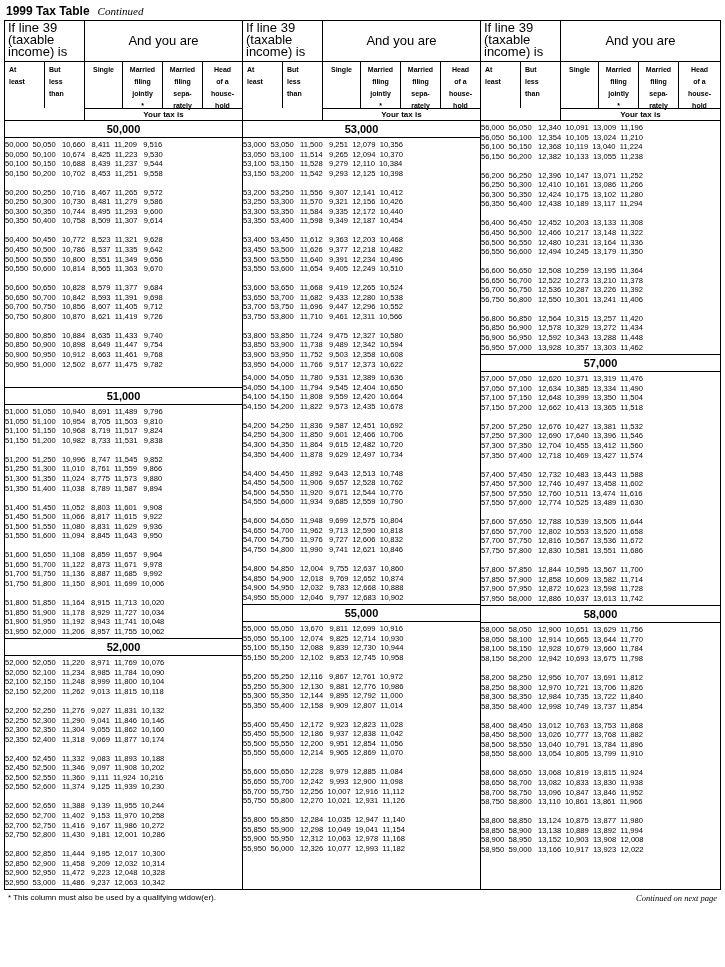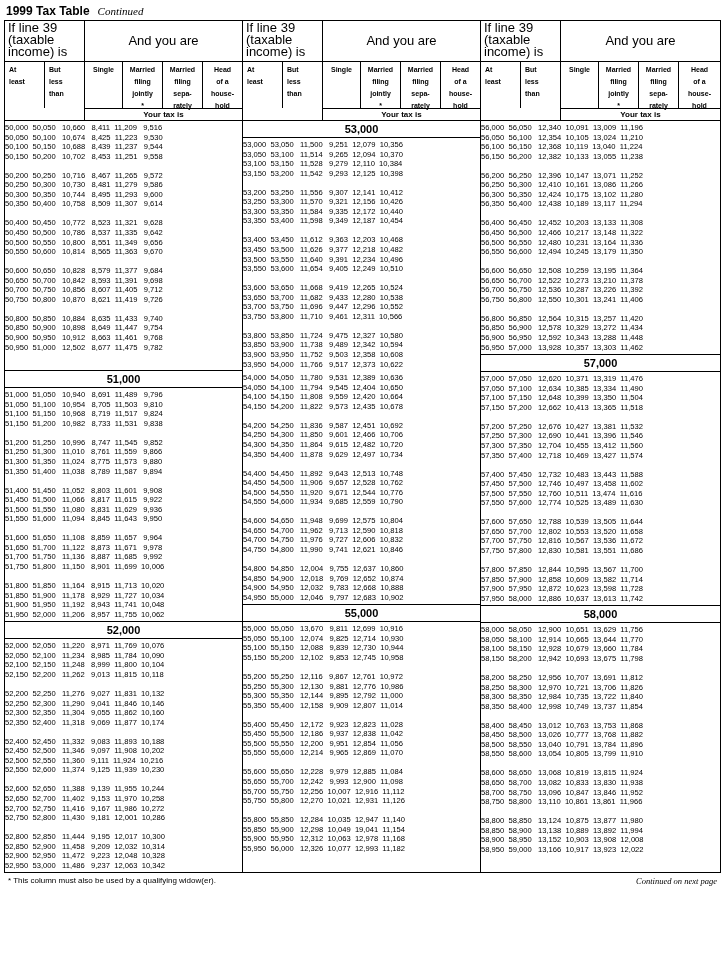--- a/index.html
+++ b/index.html
@@ -176,20 +176,21 @@
           <div style="width:80px;border-right:1px solid #000;box-sizing:border-box;"></div>
           <div style="flex:1;" class="yourtax">Your tax is</div>
         </div>
       </div>
     </div>
 
     <div style="display:flex;">
 
       <div style="width:238px;border-right:1px solid #000;box-sizing:border-box;">
         <div>
+          <div class="grp" style="border-bottom:1px solid #000;">50,000</div>
           <div class="rowsblock">
             <div class="numrow">50,000  50,050   10,660   8,411  11,209   9,516</div>
             <div class="numrow">50,050  50,100   10,674   8,425  11,223   9,530</div>
             <div class="numrow">50,100  50,150   10,688   8,439  11,237   9,544</div>
             <div class="numrow">50,150  50,200   10,702   8,453  11,251   9,558</div>
             <div class="numrow">&nbsp;</div>
             <div class="numrow">50,200  50,250   10,716   8,467  11,265   9,572</div>
             <div class="numrow">50,250  50,300   10,730   8,481  11,279   9,586</div>
             <div class="numrow">50,300  50,350   10,744   8,495  11,293   9,600</div>
             <div class="numrow">50,350  50,400   10,758   8,509  11,307   9,614</div>
@@ -390,21 +391,21 @@
         </div>
         <div>
           <div class="grp" style="border-top:1px solid #000;border-bottom:1px solid #000;">57,000</div>
           <div class="rowsblock">
             <div class="numrow">57,000  57,050   12,620  10,371  13,319  11,476</div>
             <div class="numrow">57,050  57,100   12,634  10,385  13,334  11,490</div>
             <div class="numrow">57,100  57,150   12,648  10,399  13,350  11,504</div>
             <div class="numrow">57,150  57,200   12,662  10,413  13,365  11,518</div>
             <div class="numrow">&nbsp;</div>
             <div class="numrow">57,200  57,250   12,676  10,427  13,381  11,532</div>
-            <div class="numrow">57,250  57,300   12,690  10,441  13,396  11,546</div>
+            <div class="numrow">57,250  57,300   12,690  17,640  13,396  11,546</div>
             <div class="numrow">57,300  57,350   12,704  10,455  13,412  11,560</div>
             <div class="numrow">57,350  57,400   12,718  10,469  13,427  11,574</div>
             <div class="numrow">&nbsp;</div>
             <div class="numrow">57,400  57,450   12,732  10,483  13,443  11,588</div>
             <div class="numrow">57,450  57,500   12,746  10,497  13,458  11,602</div>
             <div class="numrow">57,500  57,550   12,760  10,511  13,474  11,616</div>
             <div class="numrow">57,550  57,600   12,774  10,525  13,489  11,630</div>
             <div class="numrow">&nbsp;</div>
             <div class="numrow">57,600  57,650   12,788  10,539  13,505  11,644</div>
             <div class="numrow">57,650  57,700   12,802  10,553  13,520  11,658</div>

